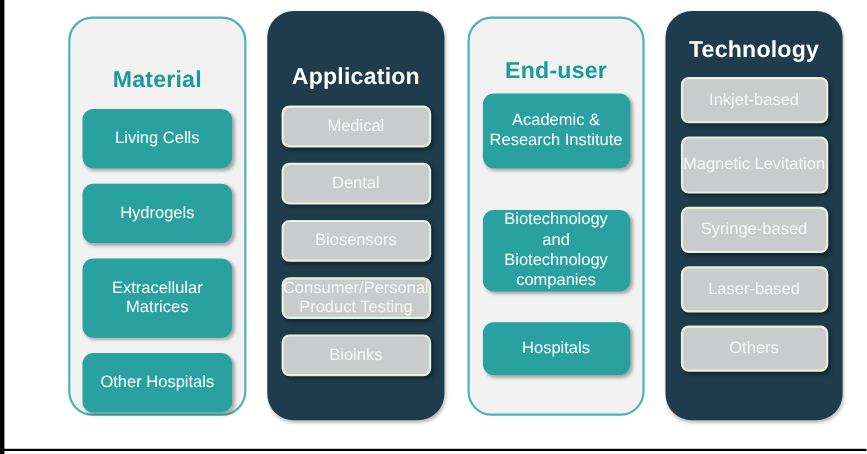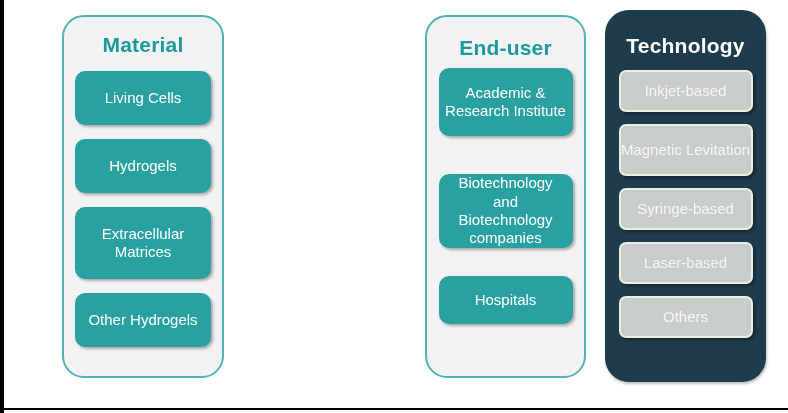--- a/index.html
+++ b/index.html
@@ -28,33 +28,33 @@
   .btn.teal {
     width:136px; background:#29a1a1; color:#ffffff; border-radius:10px;
     box-shadow:2px 2px 3px rgba(0,0,0,0.3);
   }
   .btn.gray {
     width:136px; background:#c8cccc; color:#f7f8f3; border:2px solid #eaf0de;
     border-radius:7px; box-shadow:2px 2px 3px rgba(0,0,0,0.35);
   }
 
   
-  #col-material { left:62px; top:15px; width:162px; height:363px; padding-top:16px; }
+  #col-material { left:62px; top:15px; width:162px; height:363px; padding-top:44px; }
   #col-material .btn { margin-top:14px; height:54px; }
   #col-material .btn:first-of-type { margin-top:16px; }
   #col-material .btn.h2 { height:72px; }
 
   
   #col-application { left:243px; top:10px; width:161px; height:372px; padding-top:48px; }
   #col-application .btn { margin-top:14px; height:38px; }
   #col-application .btn:first-of-type { margin-top:26px; }
   #col-application .btn.overflow { overflow:visible; padding:2px 3px; }
 
   
-  #col-enduser { left:425px; top:15px; width:161px; height:363px; padding-top:19px; }
+  #col-enduser { left:425px; top:15px; width:161px; height:363px; padding-top:36px; }
   #col-enduser .btn { width:134px; }
   #col-enduser .btn-1 { margin-top:8px;  height:68px;text-align:center; }
   #col-enduser .btn-2 { margin-top:38px; height:74px; padding:0 10px; }
   #col-enduser .btn-3 { margin-top:28px; height:48px; }
 
   
   #col-technology { left:605px; top:10px; width:161px; height:372px; padding-top:24px; }
   #col-technology .btn { margin-top:12px; height:42px; width:134px; }
   #col-technology .btn:first-of-type { margin-top:16px; }
   #col-technology .btn.h2 { height:52px;text-align:center; }
@@ -65,23 +65,31 @@
 <div class="canvas">
 
   <div class="frame-left"></div>
   <div class="frame-bottom"></div>
 
   <div class="card light" id="col-material">
     <div class="card-title">Material</div>
     <div class="btn teal">Living Cells</div>
     <div class="btn teal">Hydrogels</div>
     <div class="btn teal h2">Extracellular Matrices</div>
-    <div class="btn teal">Other Hydrogels</div>
+    <div class="btn teal">Other Hospitals</div>
   </div>
 
+  <div class="card dark" id="col-application">
+    <div class="card-title">Application</div>
+    <div class="btn gray">Medical</div>
+    <div class="btn gray">Dental</div>
+    <div class="btn gray">Biosensors</div>
+    <div class="btn gray overflow">Consumer/Personal Product Testing</div>
+    <div class="btn gray">Bioinks</div>
+  </div>
 
   <div class="card light" id="col-enduser">
     <div class="card-title">End-user</div>
     <div class="btn teal btn-1">Academic &amp; Research Institute</div>
     <div class="btn teal btn-2">Biotechnology and Biotechnology companies</div>
     <div class="btn teal btn-3">Hospitals</div>
   </div>
 
   <div class="card dark" id="col-technology">
     <div class="card-title">Technology</div>

